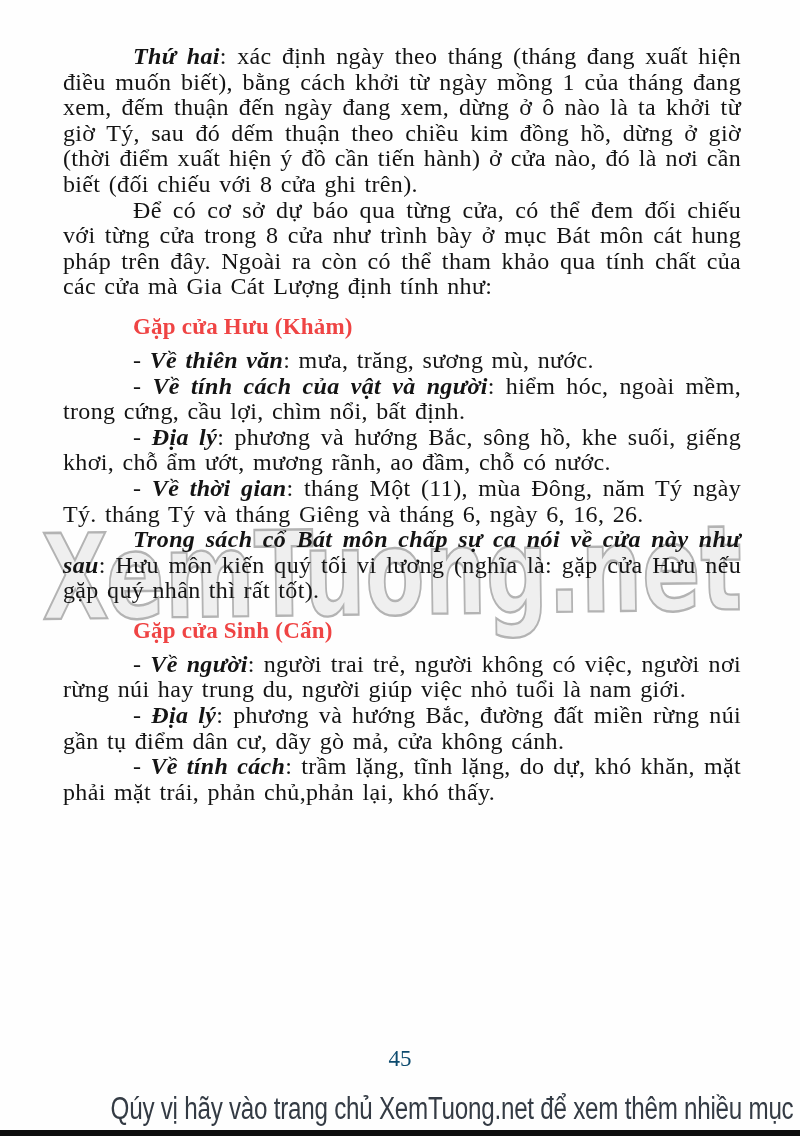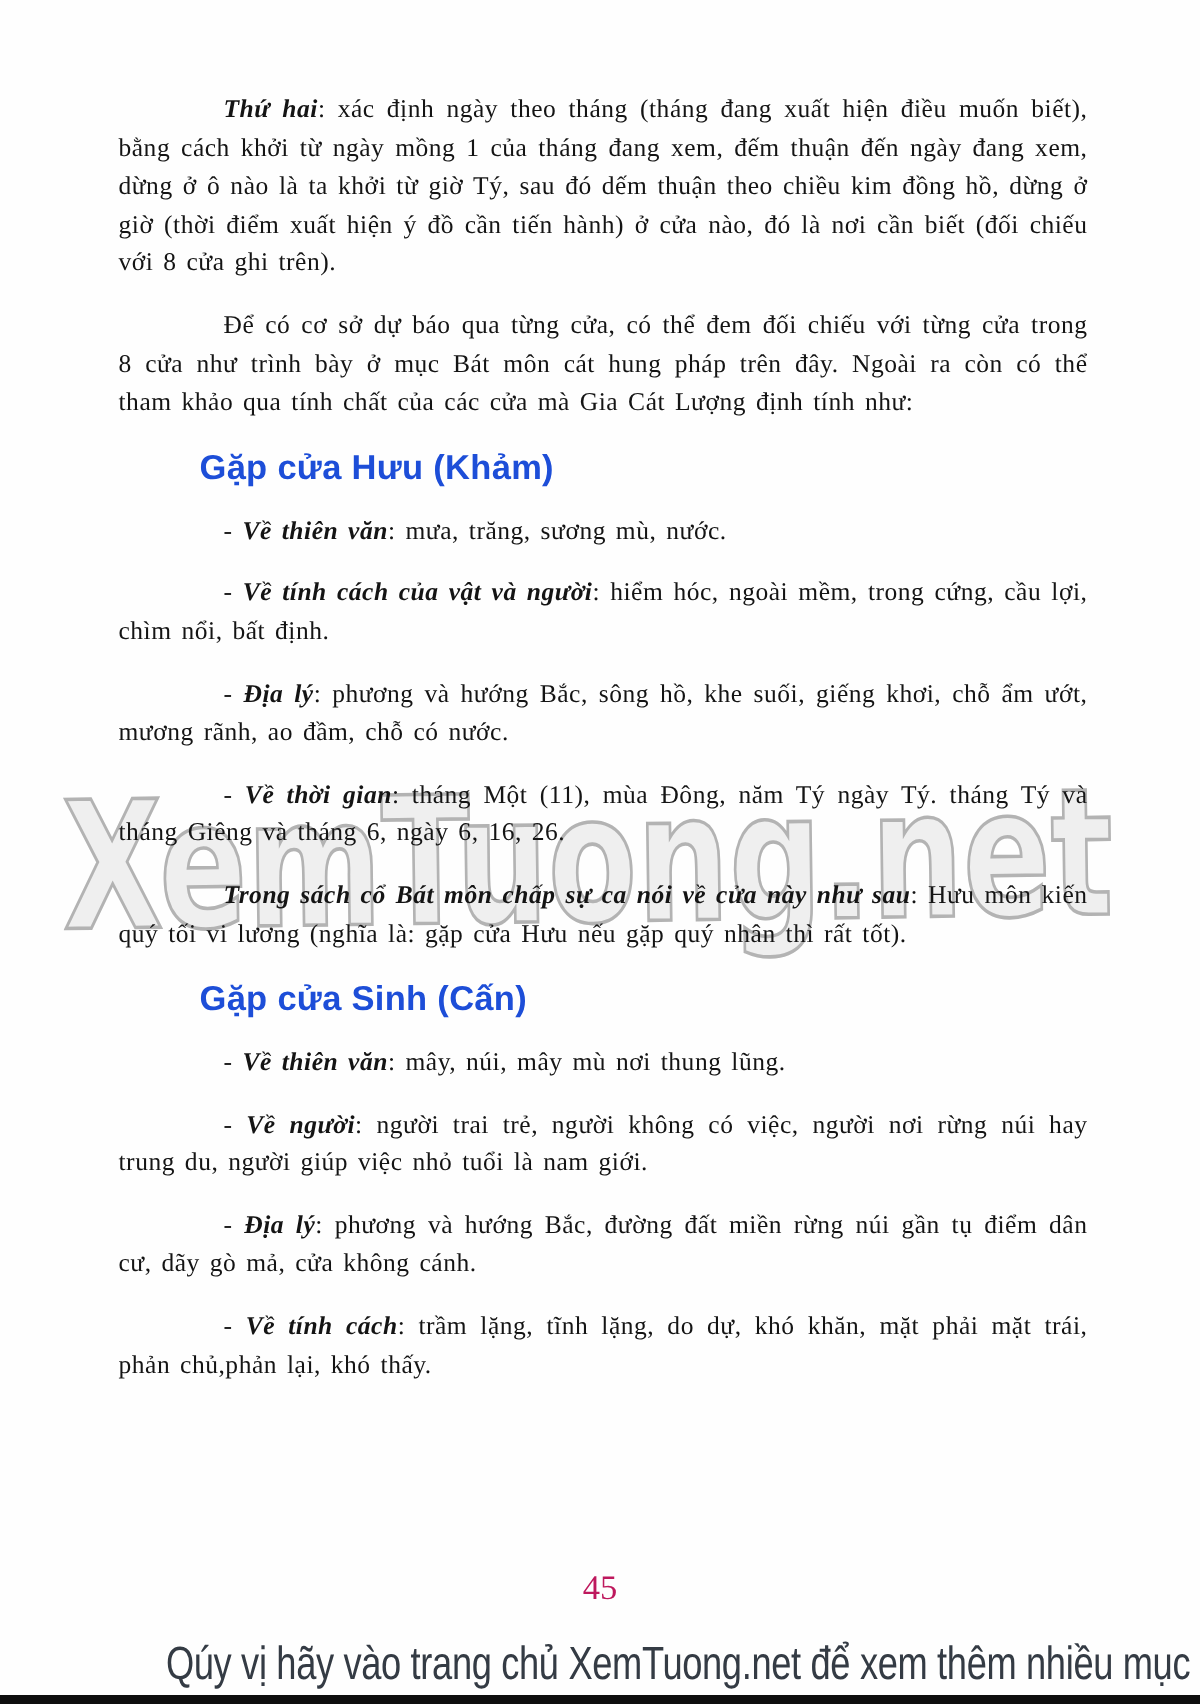--- a/index.html
+++ b/index.html
@@ -30,48 +30,48 @@
     stroke-width:2.4px;
   }
   .text-flow {
     position:absolute;
     left:63px; top:44px;
     width:678px;
     z-index:2;
     color:#141414;
   }
   .para {
-    margin:16px;
-    font-size:17px;
+    margin:0;
+    font-size:24px;
     line-height:25.6px;
     text-align:justify;
     text-indent:70px;
     letter-spacing:0.35px;
     word-spacing:2px;
   }
   .heading {
-    font-family:Liberation Sans, sans-serif;
+    font-family:Liberation Serif, serif;
     font-weight:700;
     font-size:23px;
     line-height:28px;
-    color:#1d4ed8;
+    color:#ef4444;
     margin:13px 0 7px 70px;
     letter-spacing:0.2px;
   }
   .seg-bi { font-weight:bold; font-style:italic; }
   .seg-i  { }
   .seg-n  { }
   .page-number {
     position:absolute;
     top:1046px; left:0;
     width:100%;
     text-align:center;
     font-family:"Liberation Serif", serif;
     font-size:23px;
-    color:#be185d;
+    color:#0c4a6e;
     z-index:2;
   }
   .footer-line {
     position:absolute;
     bottom:9px; left:0;
     width:100%;
     text-align:center;
     z-index:2;
   }
   .footer-inner {
@@ -106,21 +106,20 @@
   <main class="text-flow" id="text-flow">
       <p class="para"><span class="seg-bi">Thứ hai</span><span class="seg-n">: xác định ngày theo tháng (tháng đang xuất hiện điều muốn biết), bằng cách khởi từ ngày mồng 1 của tháng đang xem, đếm thuận đến ngày đang xem, dừng ở ô nào là ta khởi từ giờ Tý, sau đó dếm thuận theo chiều kim đồng hồ, dừng ở giờ (thời điểm xuất hiện ý đồ cần tiến hành) ở cửa nào, đó là nơi cần biết (đối chiếu với 8 cửa ghi trên).</span></p>
       <p class="para"><span class="seg-n">Để có cơ sở dự báo qua từng cửa, có thể đem đối chiếu với từng cửa trong 8 cửa như trình bày ở mục Bát môn cát hung pháp trên đây. Ngoài ra còn có thể tham khảo qua tính chất của các cửa mà Gia Cát Lượng định tính như:</span></p>
       <h2 class="heading">Gặp cửa Hưu (Khảm)</h2>
       <p class="para"><span class="seg-n">- </span><span class="seg-bi">Về thiên văn</span><span class="seg-n">: mưa, trăng, sương mù, nước.</span></p>
       <p class="para"><span class="seg-n">- </span><span class="seg-bi">Về tính cách của vật và người</span><span class="seg-n">: hiểm hóc, ngoài mềm, trong cứng, cầu lợi, chìm nổi, bất định.</span></p>
       <p class="para"><span class="seg-n">- </span><span class="seg-bi">Địa lý</span><span class="seg-n">: phương và hướng Bắc, sông hồ, khe suối, giếng khơi, chỗ ẩm ướt, mương rãnh, ao đầm, chỗ có nước.</span></p>
       <p class="para"><span class="seg-n">- </span><span class="seg-bi">Về thời gian</span><span class="seg-n">: tháng Một (11), mùa Đông, năm Tý ngày Tý. tháng Tý và tháng Giêng và tháng 6, ngày 6, 16, 26.</span></p>
       <p class="para"><span class="seg-bi">Trong sách cổ Bát môn chấp sự ca nói về cửa này như sau</span><span class="seg-n">: </span><span class="seg-i">Hưu môn kiến quý tối vi lương</span><span class="seg-n"> (nghĩa là: gặp cửa Hưu nếu gặp quý nhân thì rất tốt).</span></p>
       <h2 class="heading">Gặp cửa Sinh (Cấn)</h2>
-      <p class="para"><span class="seg-n">- </span><span class="seg-bi">Về thiên văn</span><span class="seg-n">: mây, núi, mây mù nơi thung lũng.</span></p>
       <p class="para"><span class="seg-n">- </span><span class="seg-bi">Về người</span><span class="seg-n">: người trai trẻ, người không có việc, người nơi rừng núi hay trung du, người giúp việc nhỏ tuổi là nam giới.</span></p>
       <p class="para"><span class="seg-n">- </span><span class="seg-bi">Địa lý</span><span class="seg-n">: phương và hướng Bắc, đường đất miền rừng núi gần tụ điểm dân cư, dãy gò mả, cửa không cánh.</span></p>
       <p class="para"><span class="seg-n">- </span><span class="seg-bi">Về tính cách</span><span class="seg-n">: trầm lặng, tĩnh lặng, do dự, khó khăn, mặt phải mặt trái, phản chủ,phản lại, khó thấy.</span></p>
     </main>
 
   <div class="page-number">45</div>
 
   <div class="footer-line">
     <span class="footer-inner"><span>Qúy vị hãy vào trang chủ </span><span class="footer-site">XemTuong.net</span><span> để xem thêm nhiều mục hay khác</span></span>
   </div>

